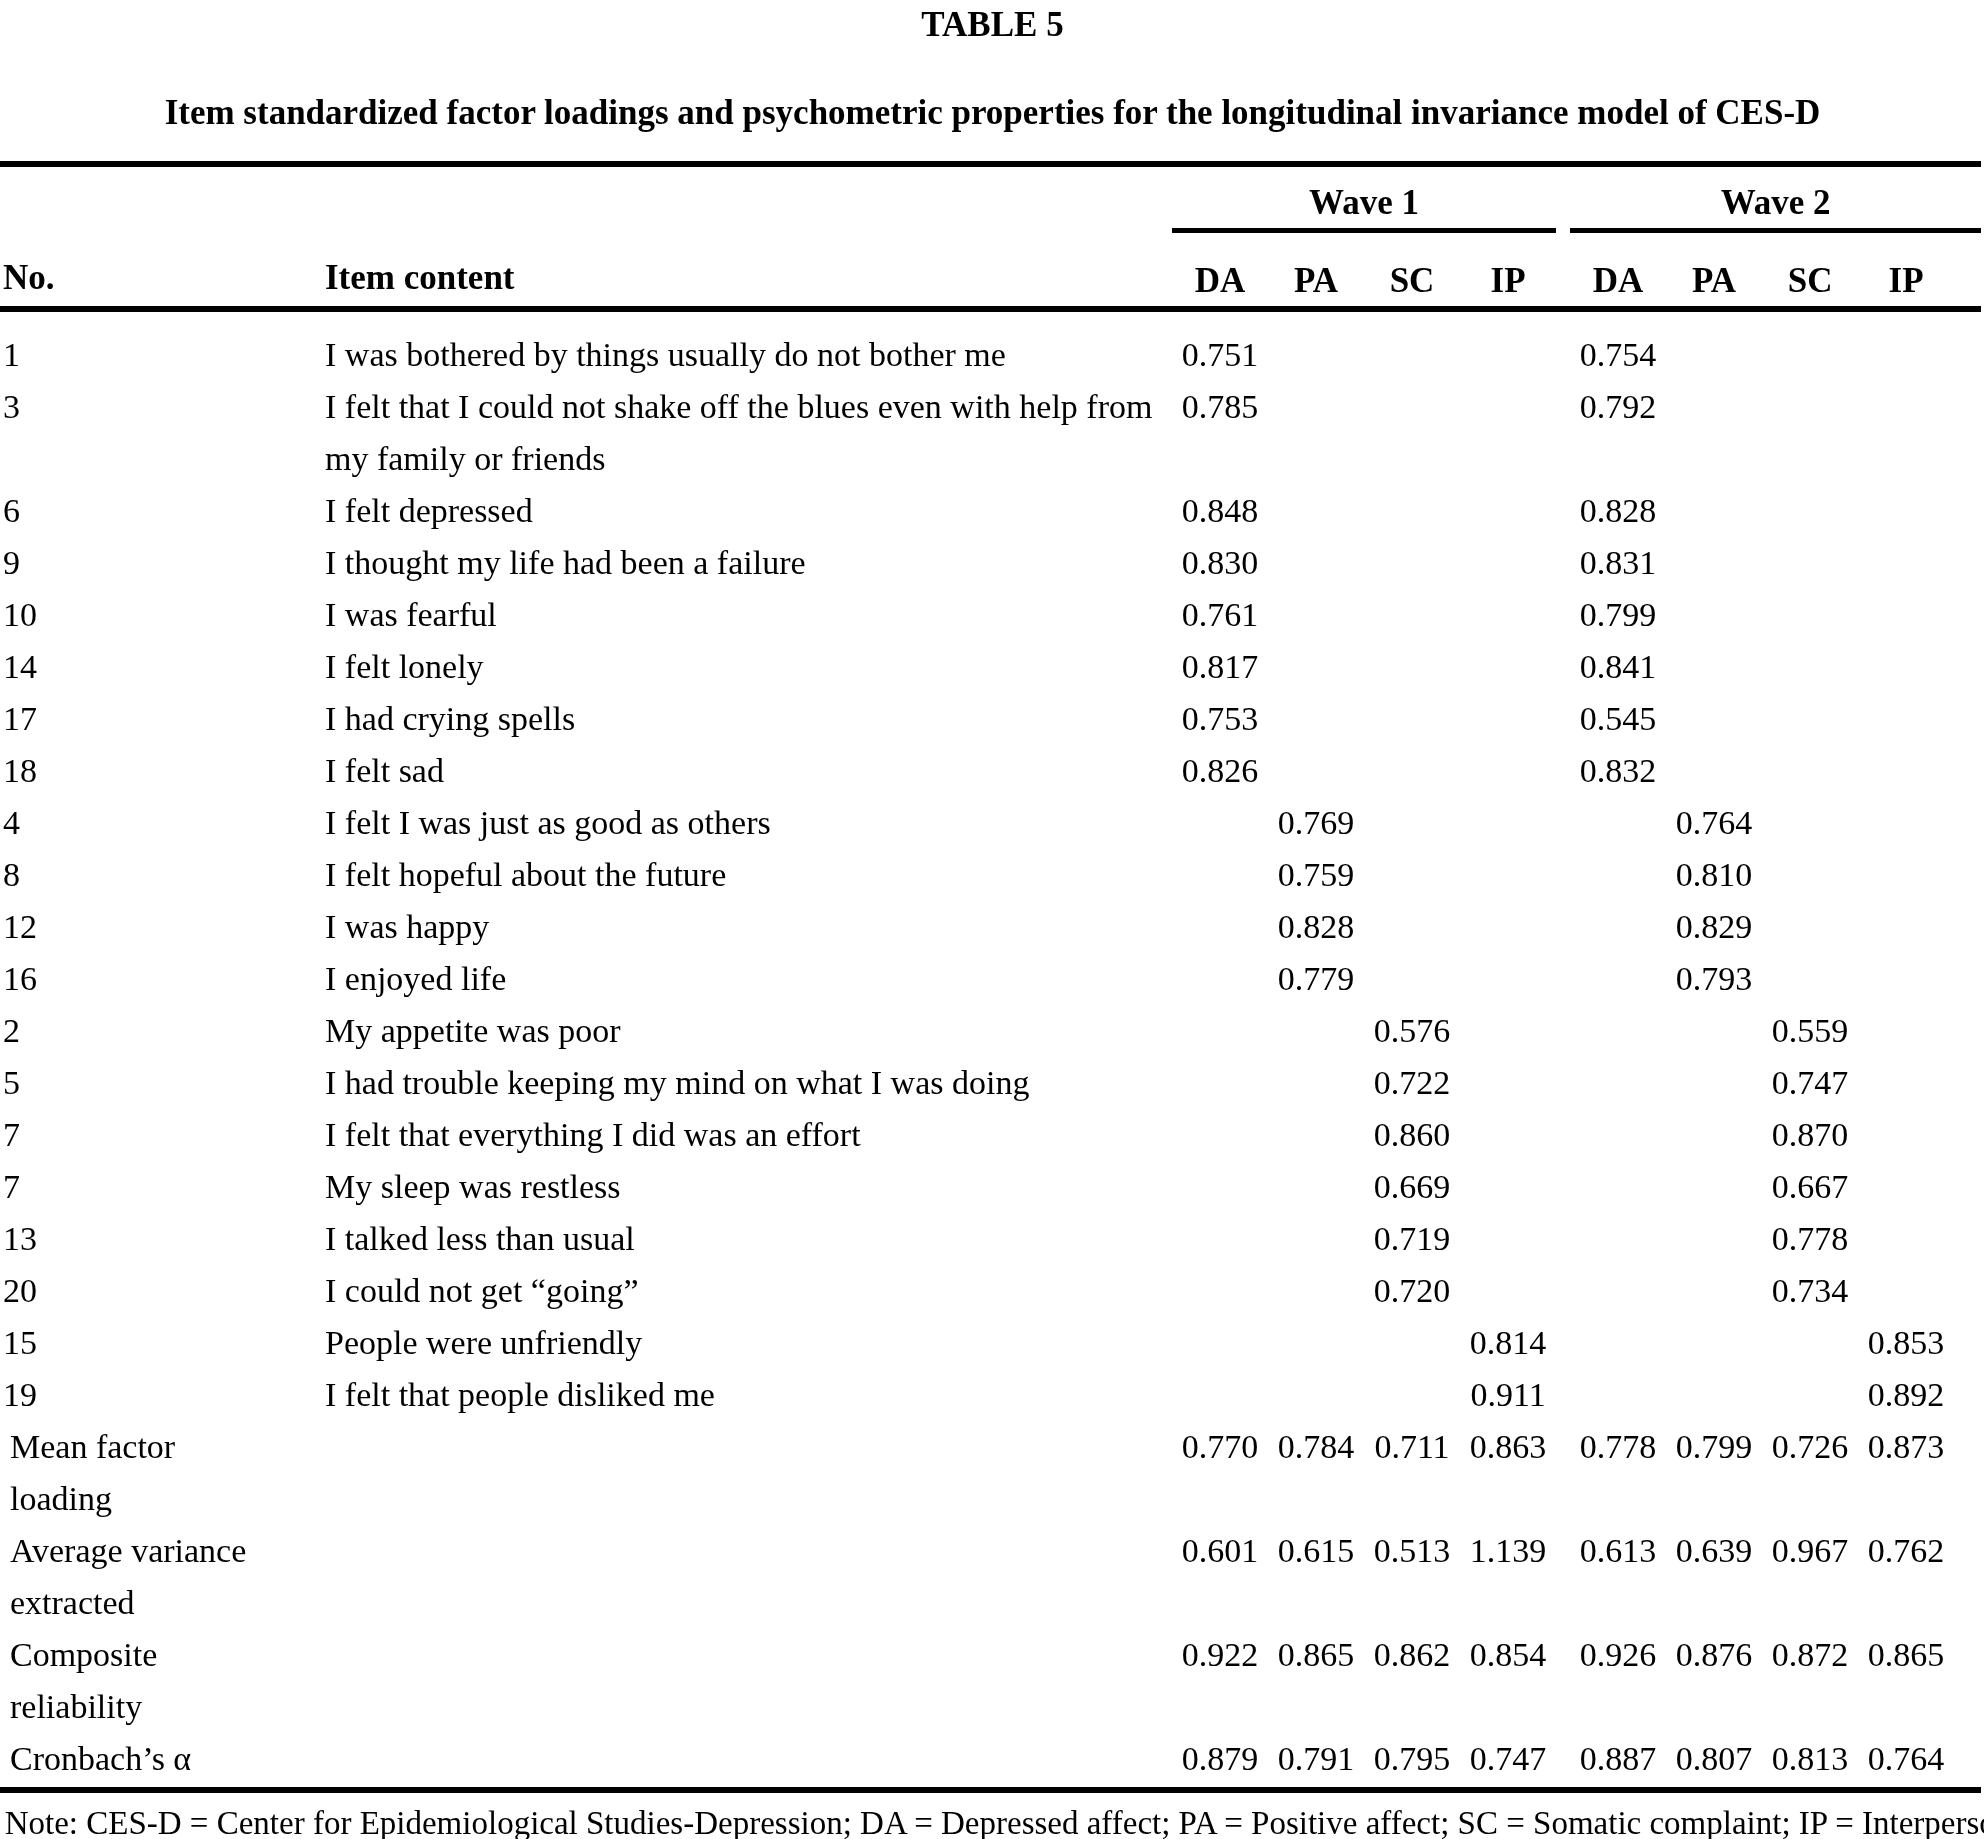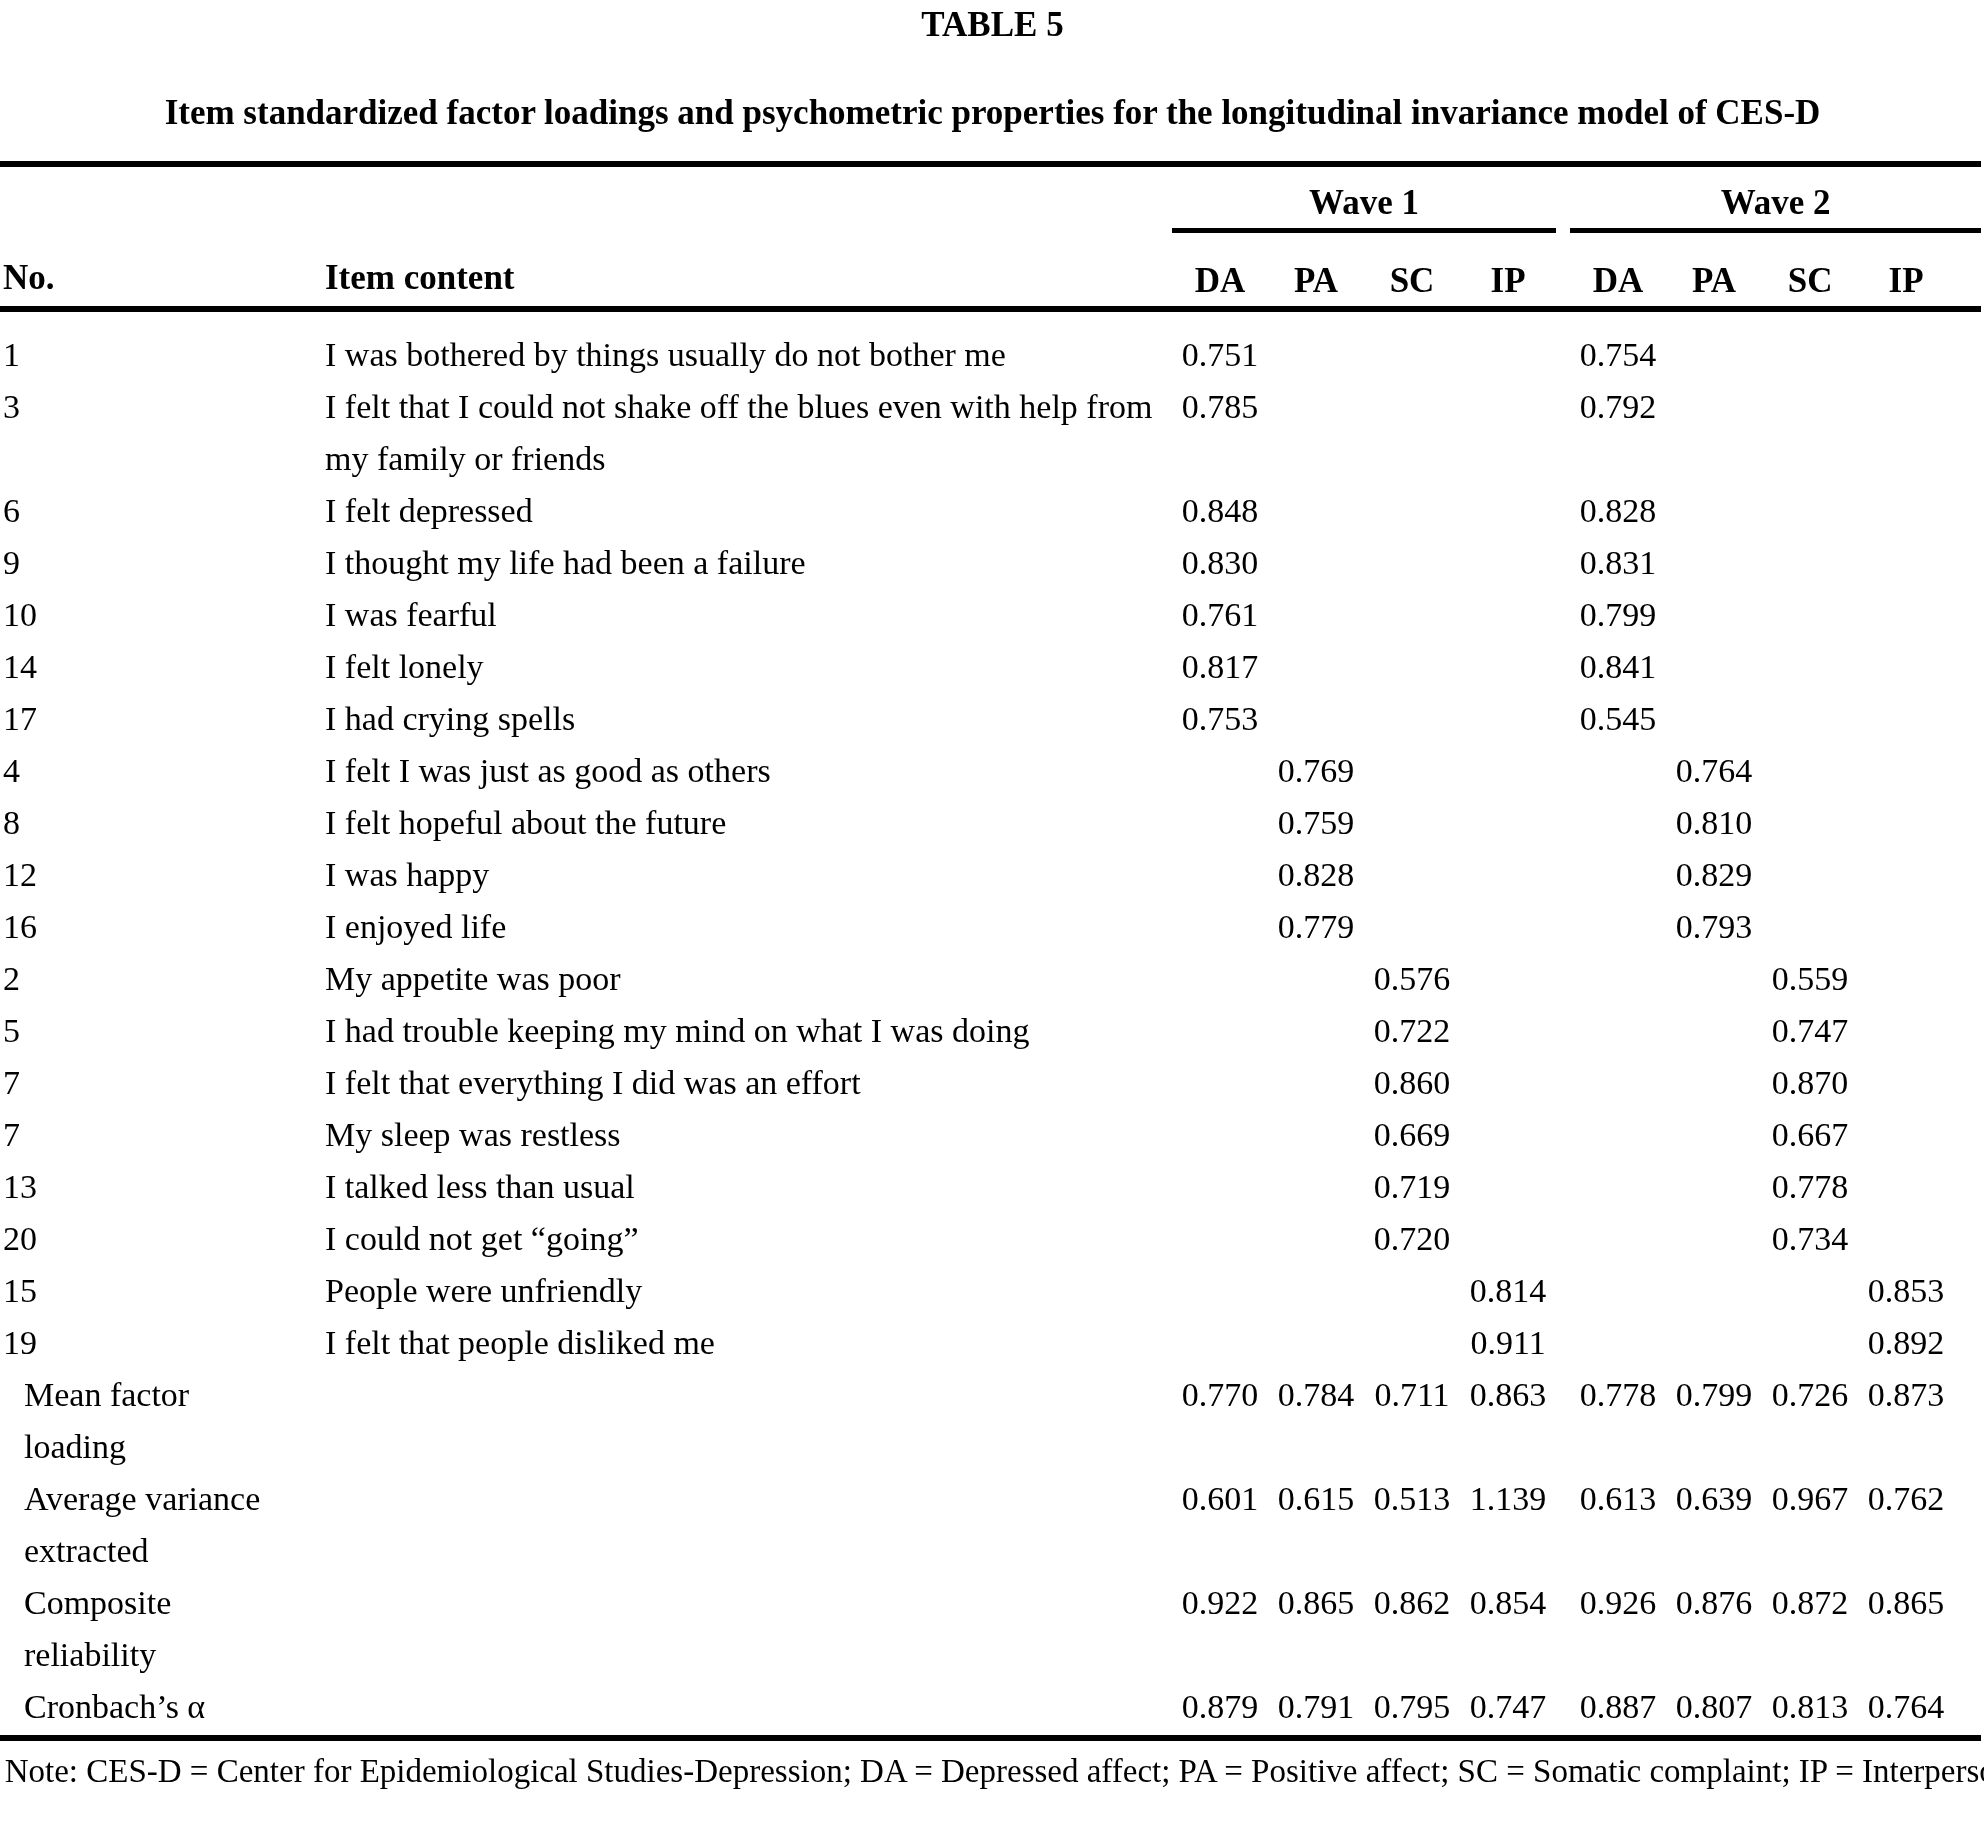--- a/index.html
+++ b/index.html
@@ -58,21 +58,21 @@
   tr.colhead th {
     font-weight: bold;
     font-size: 35px;
     line-height: 43px;
     padding-top: 26px;
     padding-bottom: 3.8px;
     border-bottom: 6.6px solid #000;
   }
   th.no, td.no { padding-left: 3px; }
   th.item, td.item { padding-left: 14px; white-space: pre-line; }
-  td.label { padding-left: 24px; white-space: pre-line; }
+  td.label { padding-left: 10px; white-space: pre-line; }
   th.val, td.val { text-align: center; }
   tbody tr.first td { padding-top: 17px; }
   tbody tr.lastrow td { border-bottom: 6.6px solid #000; padding-bottom: 2.8px; }
   .note {
     font-size: 33px;
     line-height: 47px;
     margin-top: 6.6px;
     padding-left: 4.7px;
     white-space: nowrap;
   }
@@ -214,20 +214,34 @@
         <td class="val"></td>
         <td class="val"></td>
         <td></td>
         <td class="val">0.545</td>
         <td class="val"></td>
         <td class="val"></td>
         <td class="val"></td>
         <td></td>
       </tr>
       <tr>
+        <td class="no">18</td>
+        <td class="item">I felt sad</td>
+        <td class="val">0.826</td>
+        <td class="val"></td>
+        <td class="val"></td>
+        <td class="val"></td>
+        <td></td>
+        <td class="val">0.832</td>
+        <td class="val"></td>
+        <td class="val"></td>
+        <td class="val"></td>
+        <td></td>
+      </tr>
+      <tr>
         <td class="no">4</td>
         <td class="item">I felt I was just as good as others</td>
         <td class="val"></td>
         <td class="val">0.769</td>
         <td class="val"></td>
         <td class="val"></td>
         <td></td>
         <td class="val"></td>
         <td class="val">0.764</td>
         <td class="val"></td>

